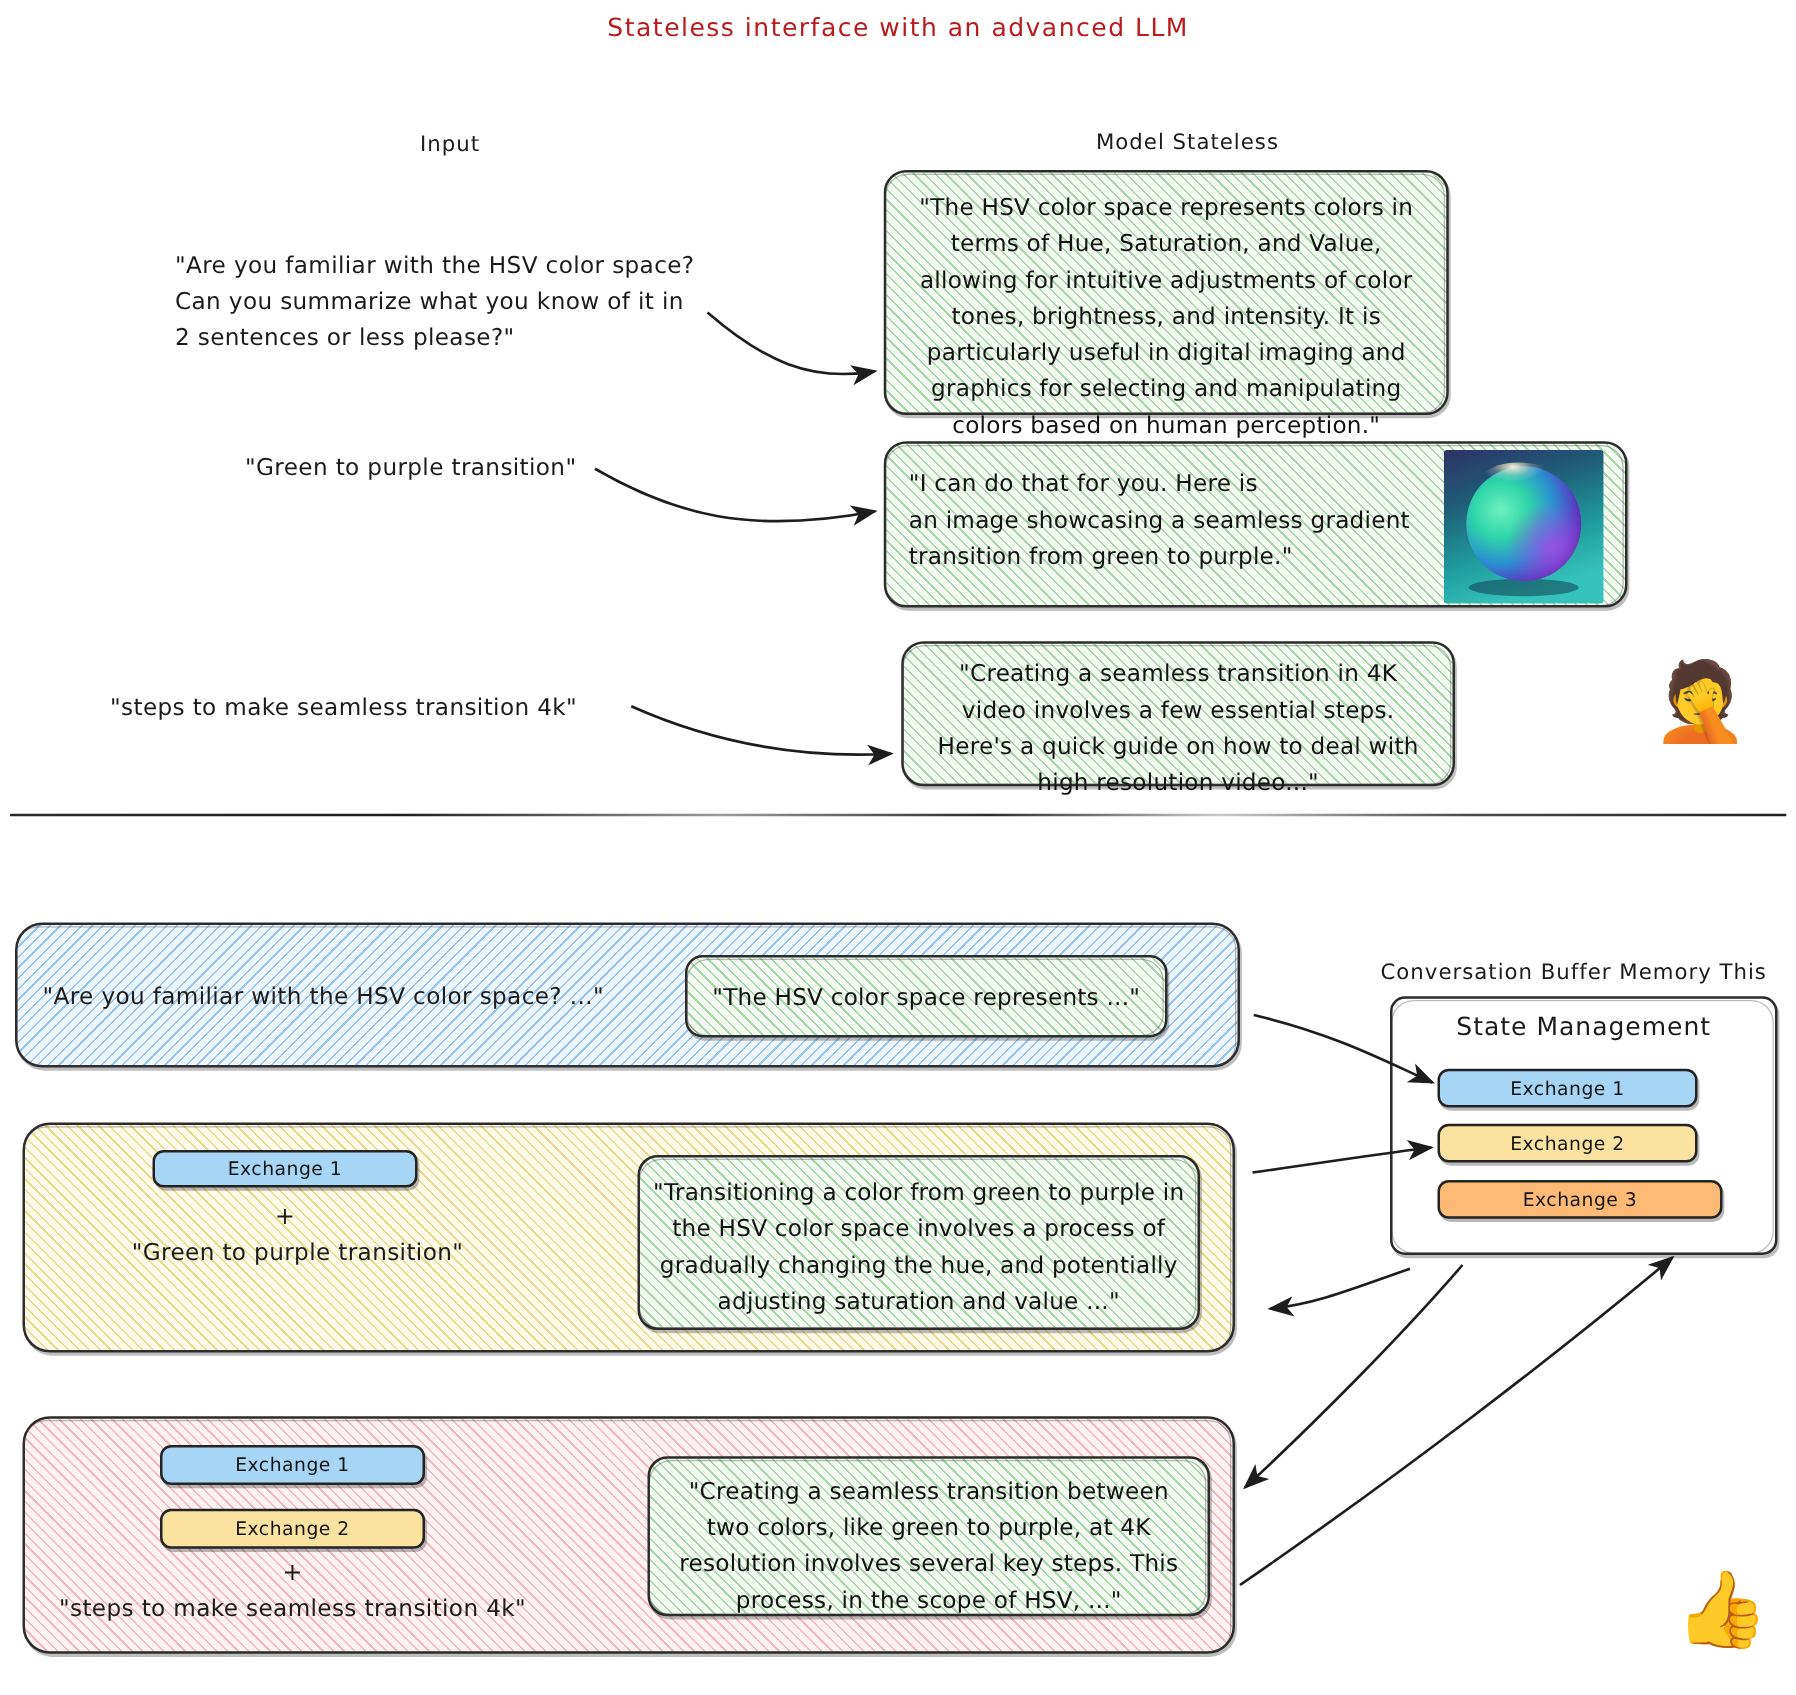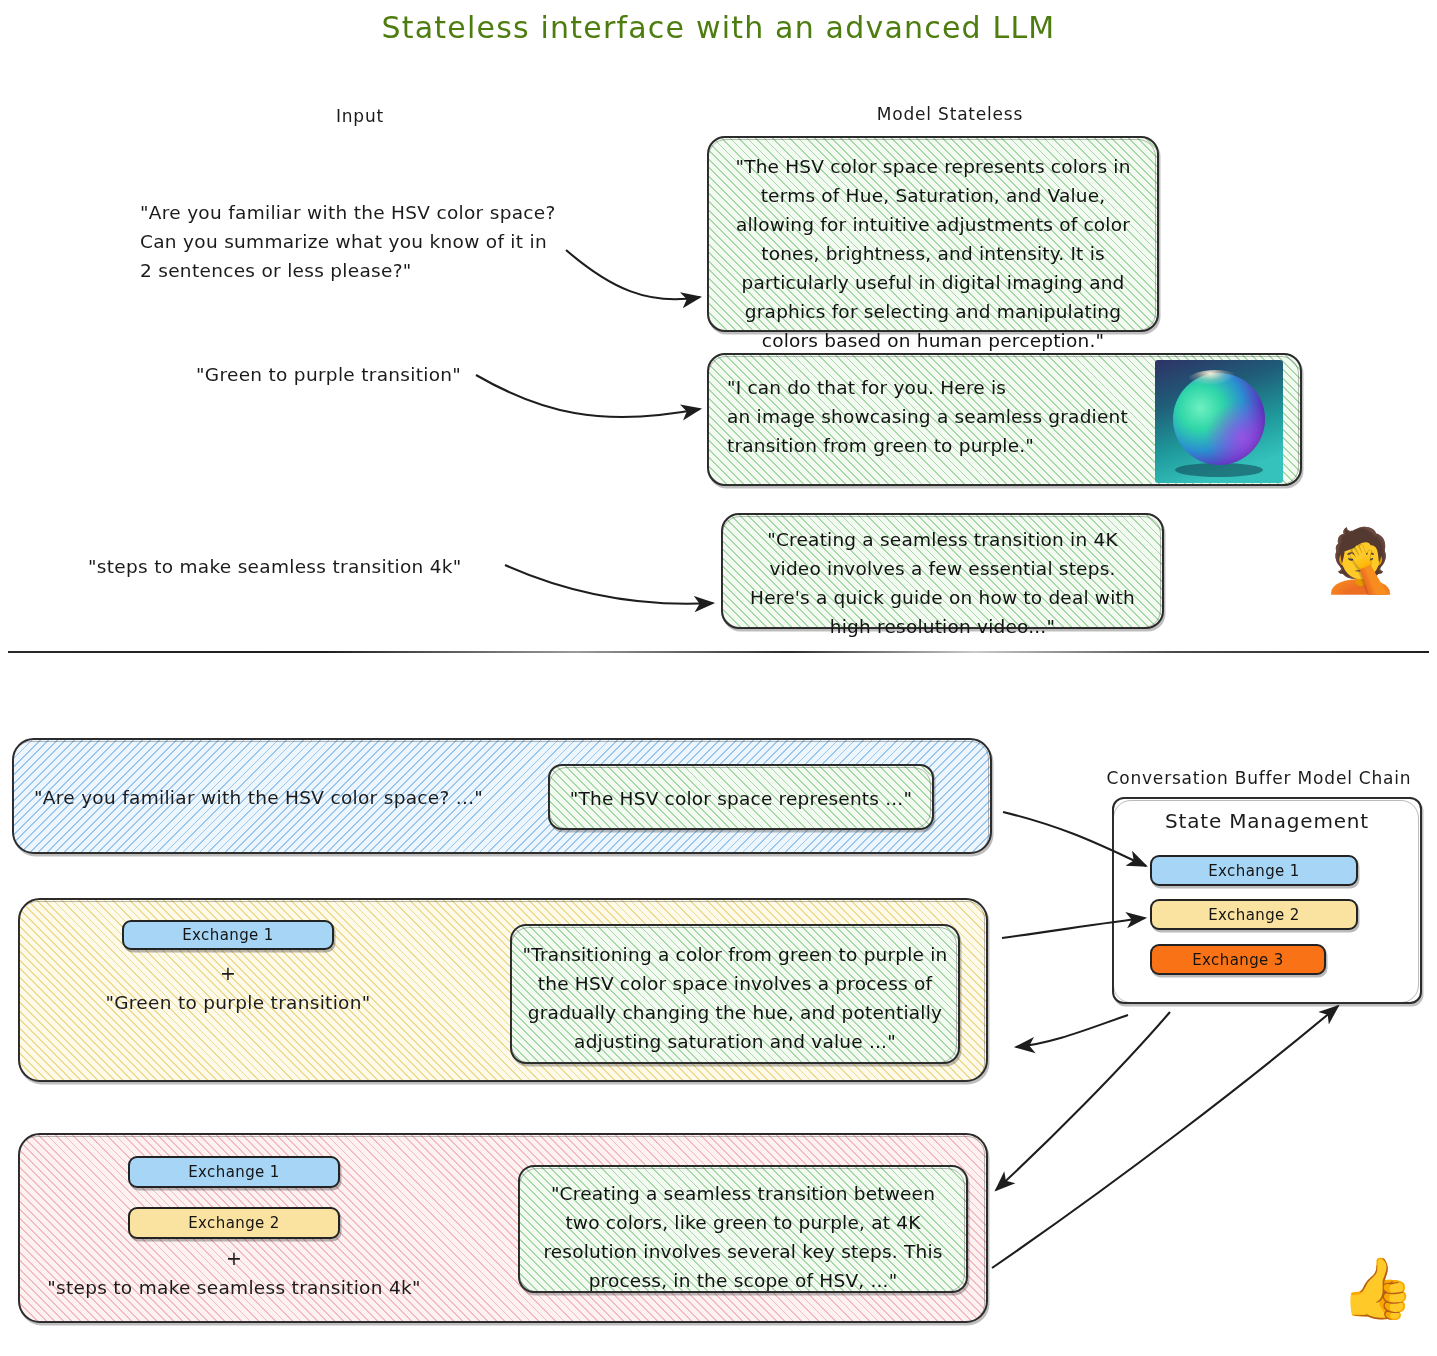--- a/index.html
+++ b/index.html
@@ -22,24 +22,24 @@
   }
   .abs { position: absolute; }
 
   
   .hand {
     font-family: "DejaVu Sans", sans-serif;
     color: #1b1b1b;
     letter-spacing: 0.4px;
   }
   .section-title {
-    font-size: 30px;
+    font-size: 20px;
     text-align: center;
     width: 100%;
-    color: #4d7c0f;
+    color: #b91c1c;
     letter-spacing: 1.2px;
   }
   .col-label {
     font-size: 17px;
     color: #1b1b1b;
     letter-spacing: 0.8px;
     text-align: center;
     margin-top: 16px;
   }
   .input-text {
@@ -230,21 +230,21 @@
 video involves a few essential steps.
 Here's a quick guide on how to deal with
 high resolution video..."</div>
   </div>
 
   <div class="emoji" style="left:1322px; top:530px; font-size:62px;">🤦</div>
 
   <div class="divider" style="left:8px; top:651px; width:1421px;"></div>
 
 
-  <div class="abs hand col-label" style="left:1085px; top:752px; width:348px; font-size:17px;">Conversation Buffer Model Chain</div>
+  <div class="abs hand col-label" style="left:1085px; top:752px; width:348px; font-size:17px;">Conversation Buffer Memory This</div>
 
   <div class="sketch hatch-blue" style="left:12px; top:738px; width:980px; height:116px; border-radius:22px;">
     <div class="hand input-text" style="position:absolute; left:20px; top:43px;">"Are you familiar with the HSV color space? ..."</div>
     <div class="sketch hatch-green" style="left:534px; top:24px; width:386px; height:66px; border-radius:14px;">
       <div class="hand bubble-text" style="position:absolute; left:6px; right:6px; top:18px;">"The HSV color space represents ..."</div>
     </div>
   </div>
 
   <div class="sketch hatch-yellow" style="left:18px; top:898px; width:970px; height:184px; border-radius:22px;">
     <div class="chip" style="left:102px; top:20px; width:212px; height:30px; background:#a6d5f5;">
@@ -278,21 +278,21 @@
   </div>
 
   <div class="sketch plain-white" style="left:1112px; top:797px; width:310px; height:207px; border-radius:12px;">
     <div class="hand" style="position:absolute; left:0; right:0; top:10px; text-align:center; font-size:20px; letter-spacing:0.8px;">State Management</div>
     <div class="chip" style="left:36px; top:56px; width:208px; height:31px; background:#a6d5f5;">
       <span>Exchange 1</span>
     </div>
     <div class="chip" style="left:36px; top:100px; width:208px; height:31px; background:#fae2a0;">
       <span>Exchange 2</span>
     </div>
-    <div class="chip" style="left:36px; top:145px; width:176px; height:31px; background:#f97316;">
+    <div class="chip" style="left:36px; top:145px; width:228px; height:31px; background:#fdba74;">
       <span>Exchange 3</span>
     </div>
   </div>
 
   <div class="emoji" style="left:1340px; top:1258px; font-size:60px;">👍</div>
 
   <svg class="overlay">
     <defs>
       <marker id="ah" markerWidth="11" markerHeight="9" refX="9" refY="4.5" orient="auto">
         <path d="M0,0.6 L10,4.5 L0,8.4 L2.6,4.5 Z" fill="#1d1d1d"></path>

